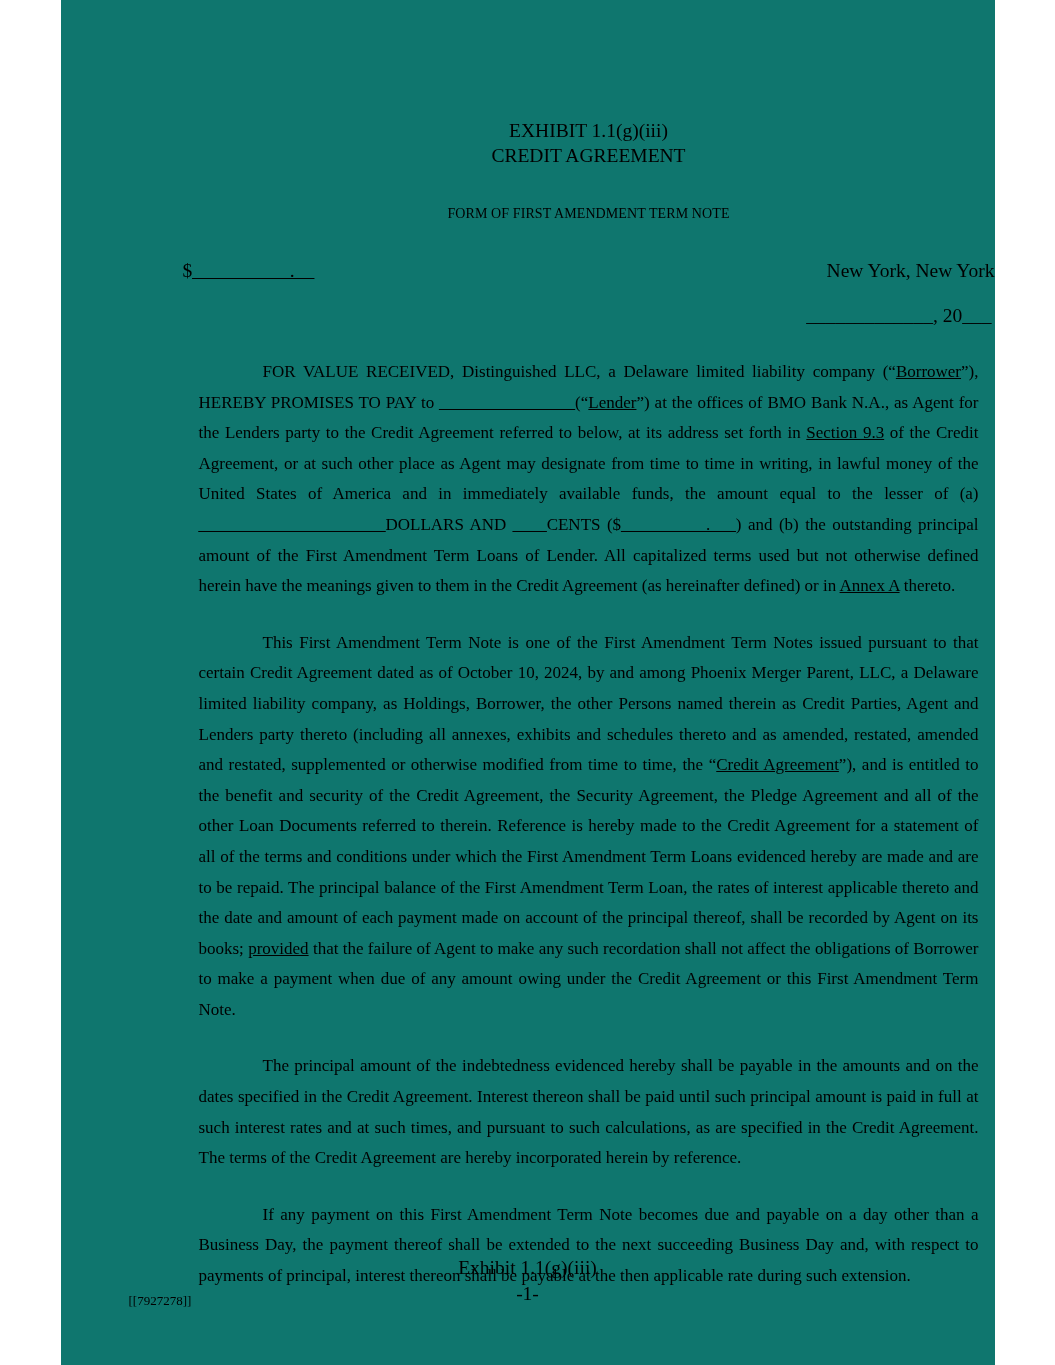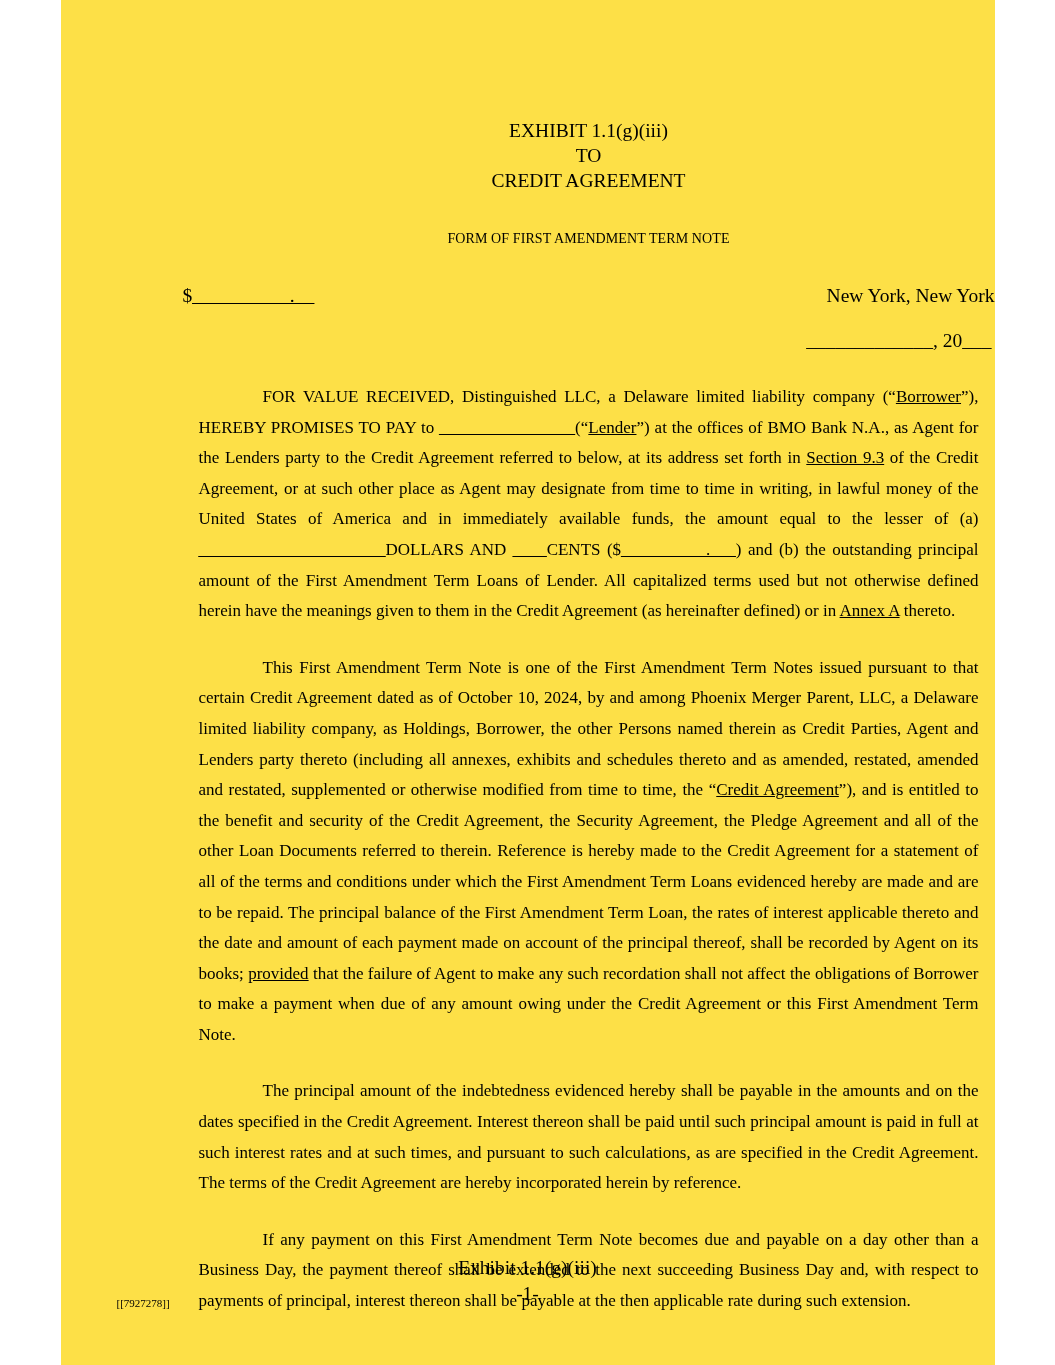--- a/index.html
+++ b/index.html
@@ -9,21 +9,21 @@
   }
   body {
     font-family: "Liberation Serif", serif;
     color: #000000;
   }
   .page {
     position: relative;
     width: 934px;
     height: 1365px;
     margin: 0 auto;
-    background: #fde047;
+    background: #0f766e;
     box-sizing: border-box;
   }
   .content {
     position: absolute;
     left: 122px;
     top: 118px;
     width: 812px;
   }
   .center {
     text-align: center;
@@ -75,34 +75,33 @@
     position: absolute;
     left: 0;
     right: 0;
     bottom: 58px;
     text-align: center;
     font-size: 19.5px;
     line-height: 26px;
   }
   .stamp {
     position: absolute;
-    left: 56px;
+    left: 68px;
     bottom: 56px;
-    font-size: 11px;
+    font-size: 13px;
     font-family: "Liberation Serif", serif;
   }
 </style>
 </head>
 <body>
 
 <div class="page">
   <div class="content">
 
     <div class="center title-line">EXHIBIT 1.1(g)(iii)</div>
-    <div class="center title-line">TO</div>
     <div class="center title-line">CREDIT AGREEMENT</div>
 
     <div class="center subtitle">FORM OF FIRST AMENDMENT TERM NOTE</div>
 
     <div class="row-amount">
       <span><span>$</span><span class="u amount-blank">__________.__</span></span>
       <span>New York, New York</span>
     </div>
 
     <div class="date-row">_____________, 20___</div>

